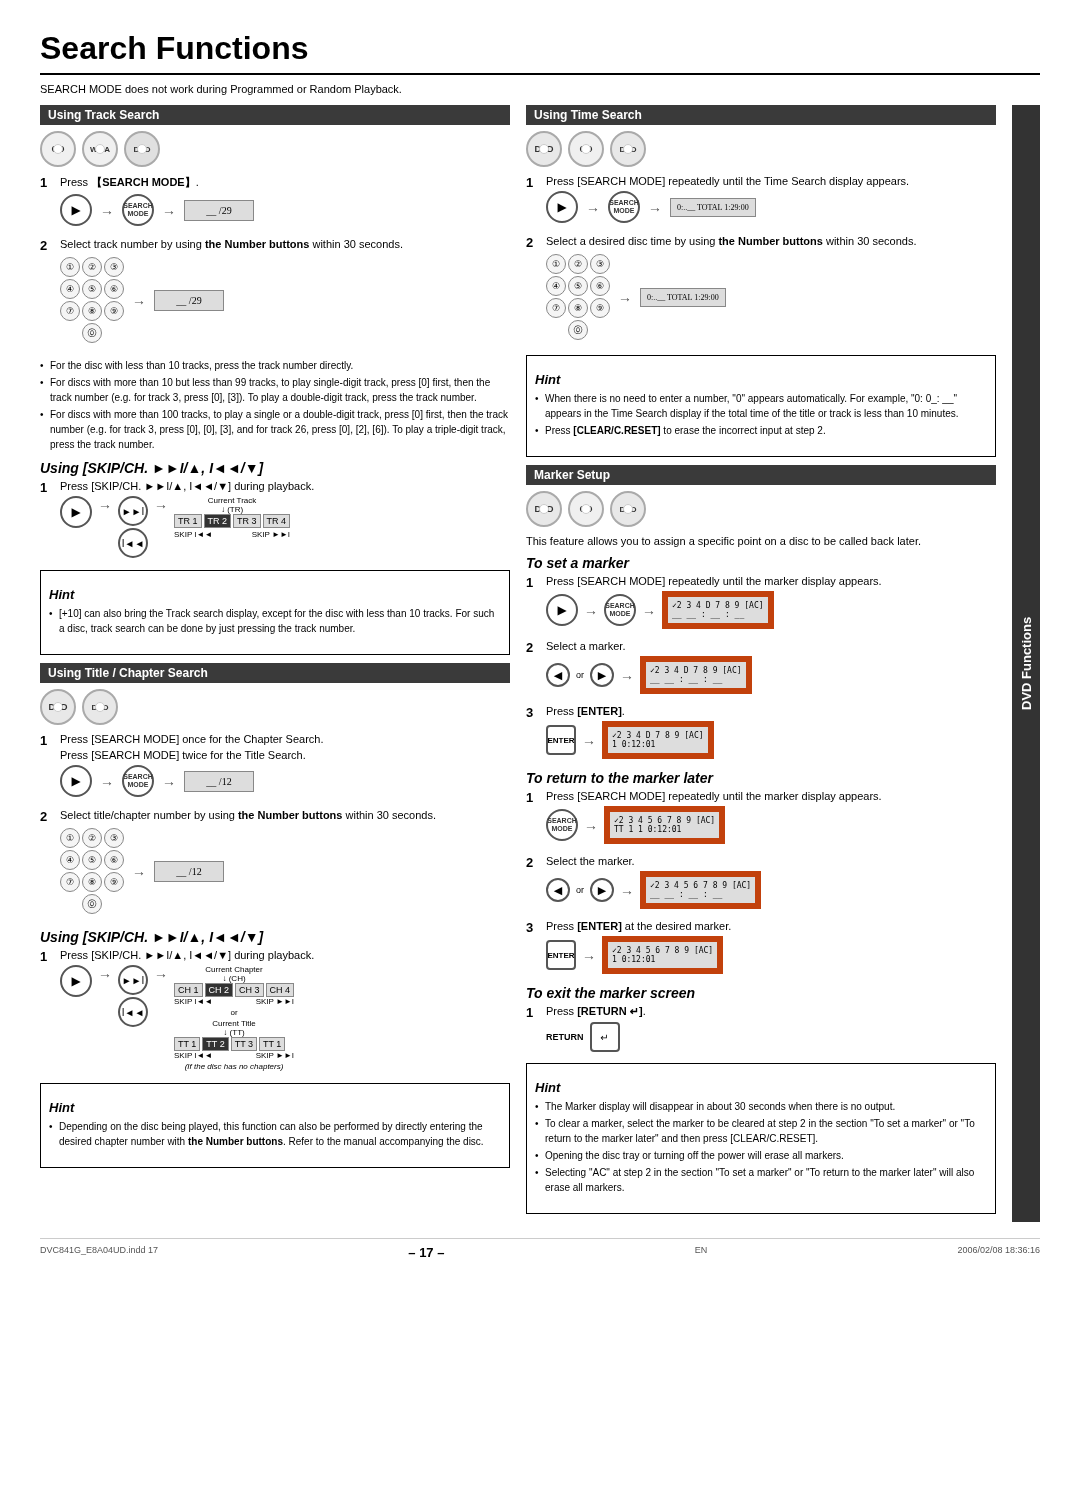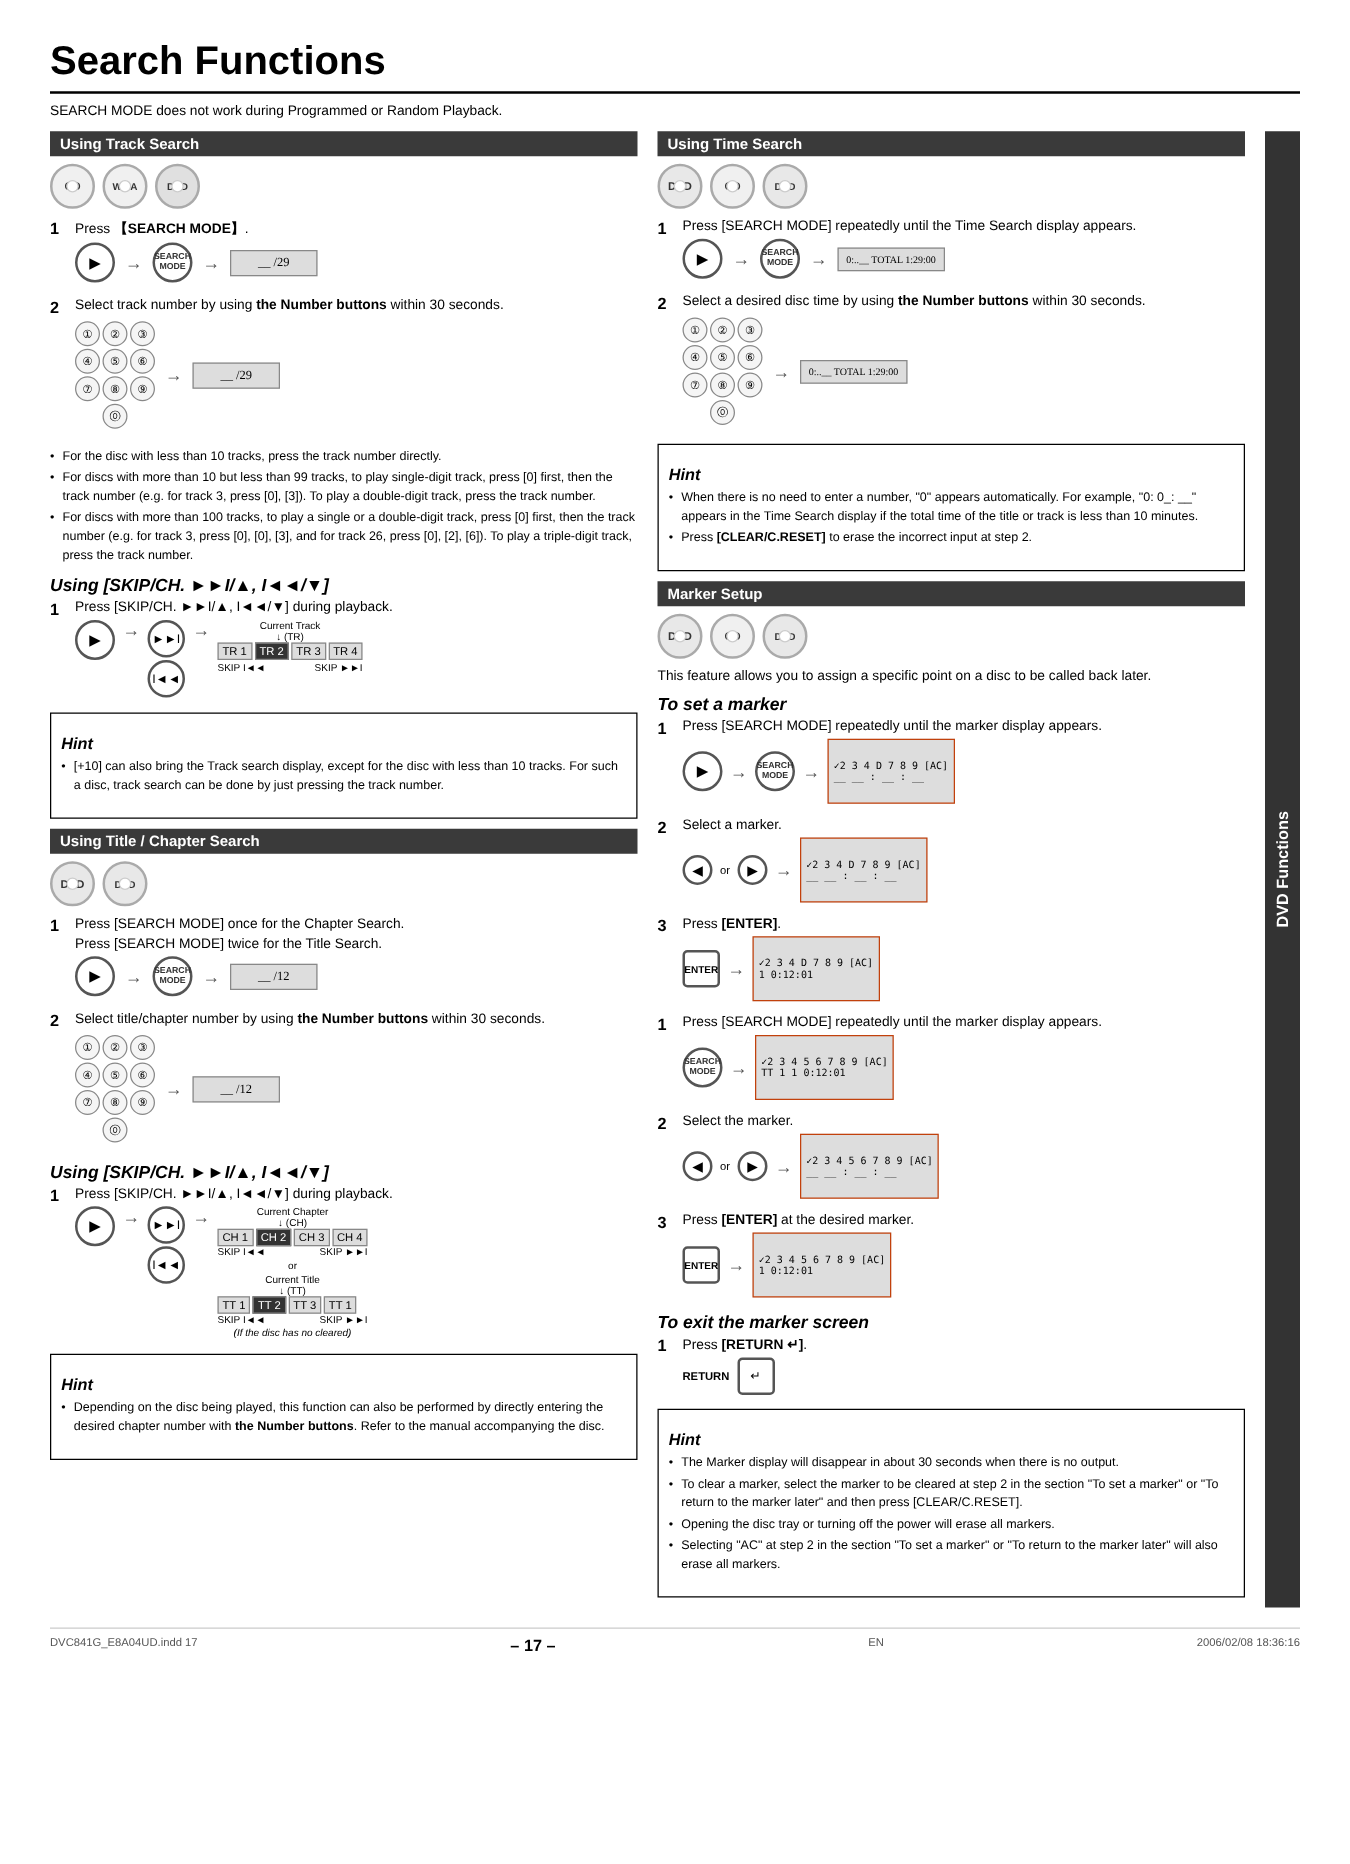--- a/index.html
+++ b/index.html
@@ -271,23 +271,23 @@
       width: 30px;
       height: 30px;
       border: 2px solid #555;
       border-radius: 4px;
       display: flex;
       align-items: center;
       justify-content: center;
       font-size: 10px;
     }
     .marker-display {
-      border: 1px solid #c2410c;
+      border: 6px solid #c2410c;
       background: #ddd;
-      padding: 16px 4px;
+      padding: 4px 4px;
       font-size: 8px;
       font-family: monospace;
       min-width: 90px;
     }
     .or-text {
       font-size: 9px;
     }
     .nav-btn {
       width: 24px;
       height: 24px;
@@ -491,21 +491,21 @@
               <div class="track-row">
                 <div class="track-cell">TT 1</div>
                 <div class="track-cell active">TT 2</div>
                 <div class="track-cell">TT 3</div>
                 <div class="track-cell">TT 1</div>
               </div>
               <div style="display:flex;justify-content:space-between;font-size:8px;">
                 <span>SKIP I◄◄</span>
                 <span>SKIP ►►I</span>
               </div>
-              <div style="text-align:center;font-size:8px;font-style:italic;margin-top:2px;">(If the disc has no cleared)</div>
+              <div style="text-align:center;font-size:8px;font-style:italic;margin-top:2px;">(If the disc has no chapters)</div>
             </div>
           </div>
         </div>
       </div>
     </div>
 
     <div class="hint-box">
       <p class="hint-title">Hint</p>
       <ul class="bullet-list">
         <li>Depending on the disc being played, this function can also be performed by directly entering the desired chapter number with <b>the Number buttons</b>. Refer to the manual accompanying the disc.</li>
@@ -627,20 +627,21 @@
             <div class="marker-display">
               <div>✓2 3 4 D 7 8 9 [AC]</div>
               <div>1 0:12:01</div>
             </div>
           </div>
         </div>
       </div>
     </div>
 
     <div class="section-block">
+      <p class="section-title-italic">To return to the marker later</p>
 
       <div class="step">
         <span class="step-num">1</span>
         <div class="step-content">
           <p class="step-text">Press [SEARCH MODE] repeatedly until the marker display appears.</p>
           <div class="marker-diagram">
             <div class="search-mode-btn">SEARCH<br>MODE</div>
             <span class="arrow-right">→</span>
             <div class="marker-display">
               <div>✓2 3 4 5 6 7 8 9 [AC]</div>

